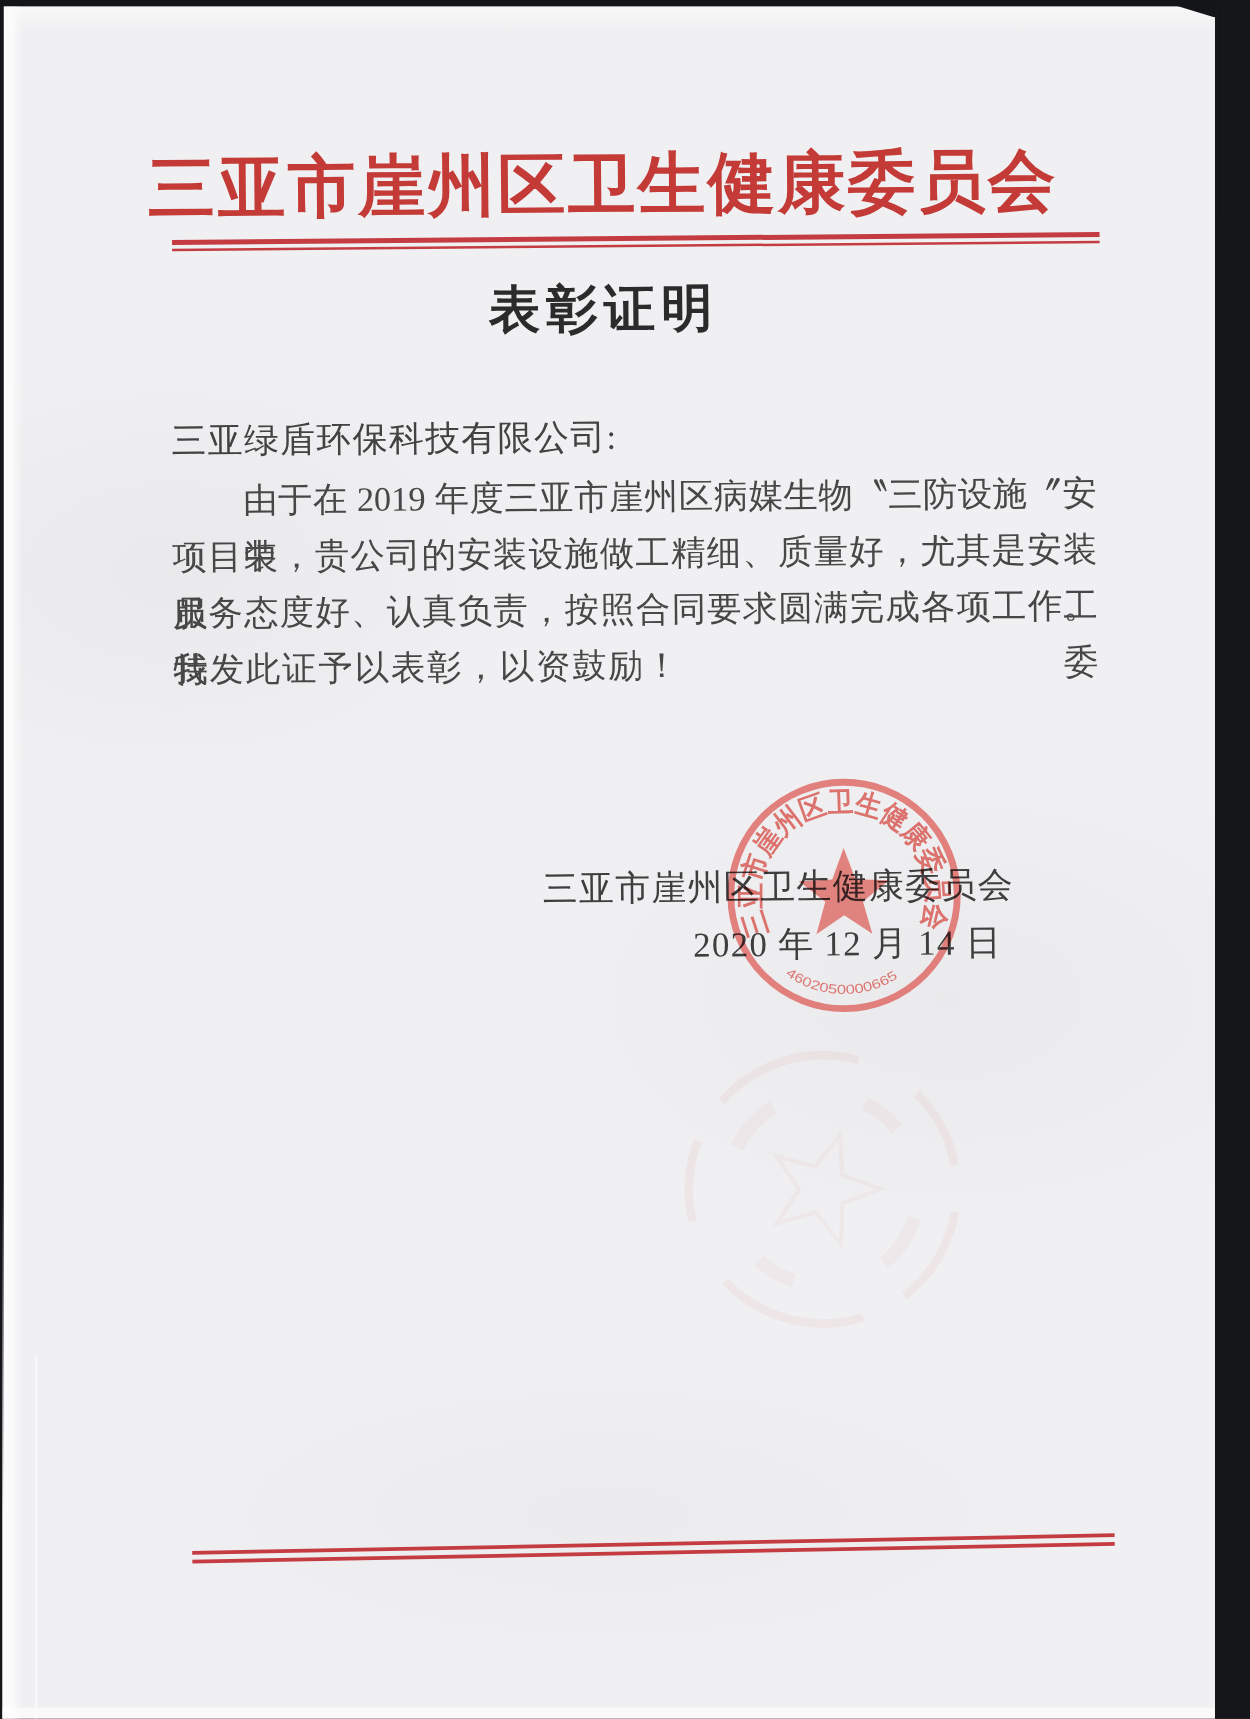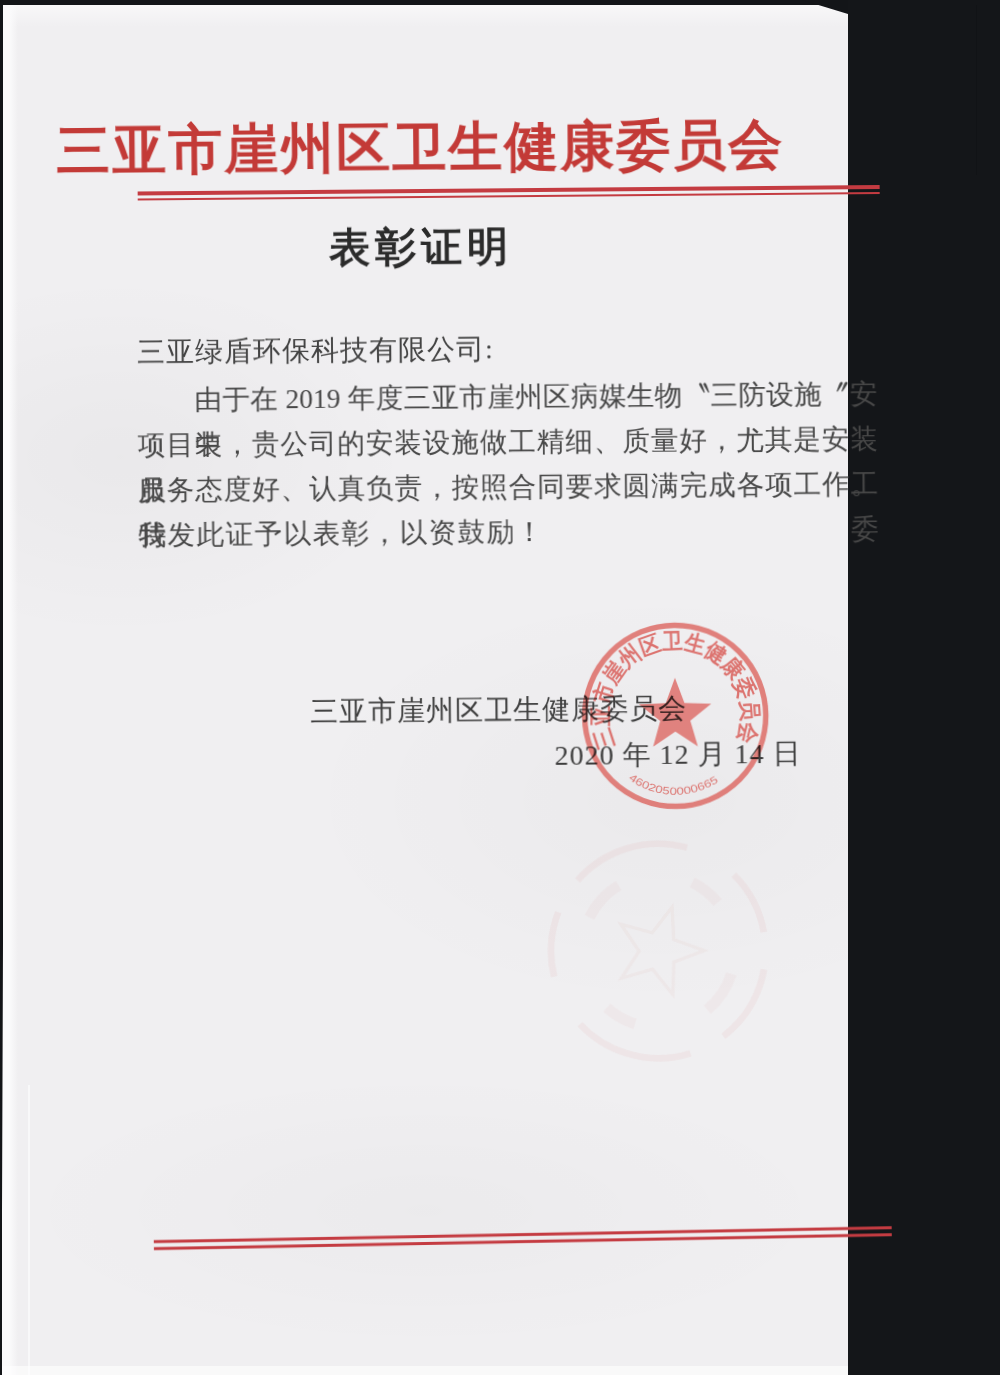--- a/index.html
+++ b/index.html
@@ -2,21 +2,21 @@
 <html><head>
 <meta charset="utf-8">
 <style>
   html, body {
     margin: 0; padding: 0;
     width: 1000px; height: 1375px;
     background: #141619;
     overflow: hidden;
     font-family: "Liberation Serif", "DejaVu Serif", serif;
   }
-  .stage { position: relative; width: 848px; height: 1375px; }
+  .stage { position: relative; width: 972px; height: 1375px; }
 
   
   .paper {
     position: absolute; left: 2px; top: 5px; right: 0; bottom: 0;
     background-color: #f0eff1;
     background-image:
       linear-gradient(90deg, #fbfbfc 0px, #fbfbfc 7px, rgba(251,251,252,0) 16px),
       linear-gradient(180deg, rgba(255,255,255,0.55) 0px, rgba(255,255,255,0) 22px),
       radial-gradient(ellipse 420px 260px at 14% 33%, rgba(0,0,0,0.028), rgba(0,0,0,0) 70%),
       radial-gradient(ellipse 520px 300px at 78% 58%, rgba(0,0,0,0.022), rgba(0,0,0,0) 70%),

